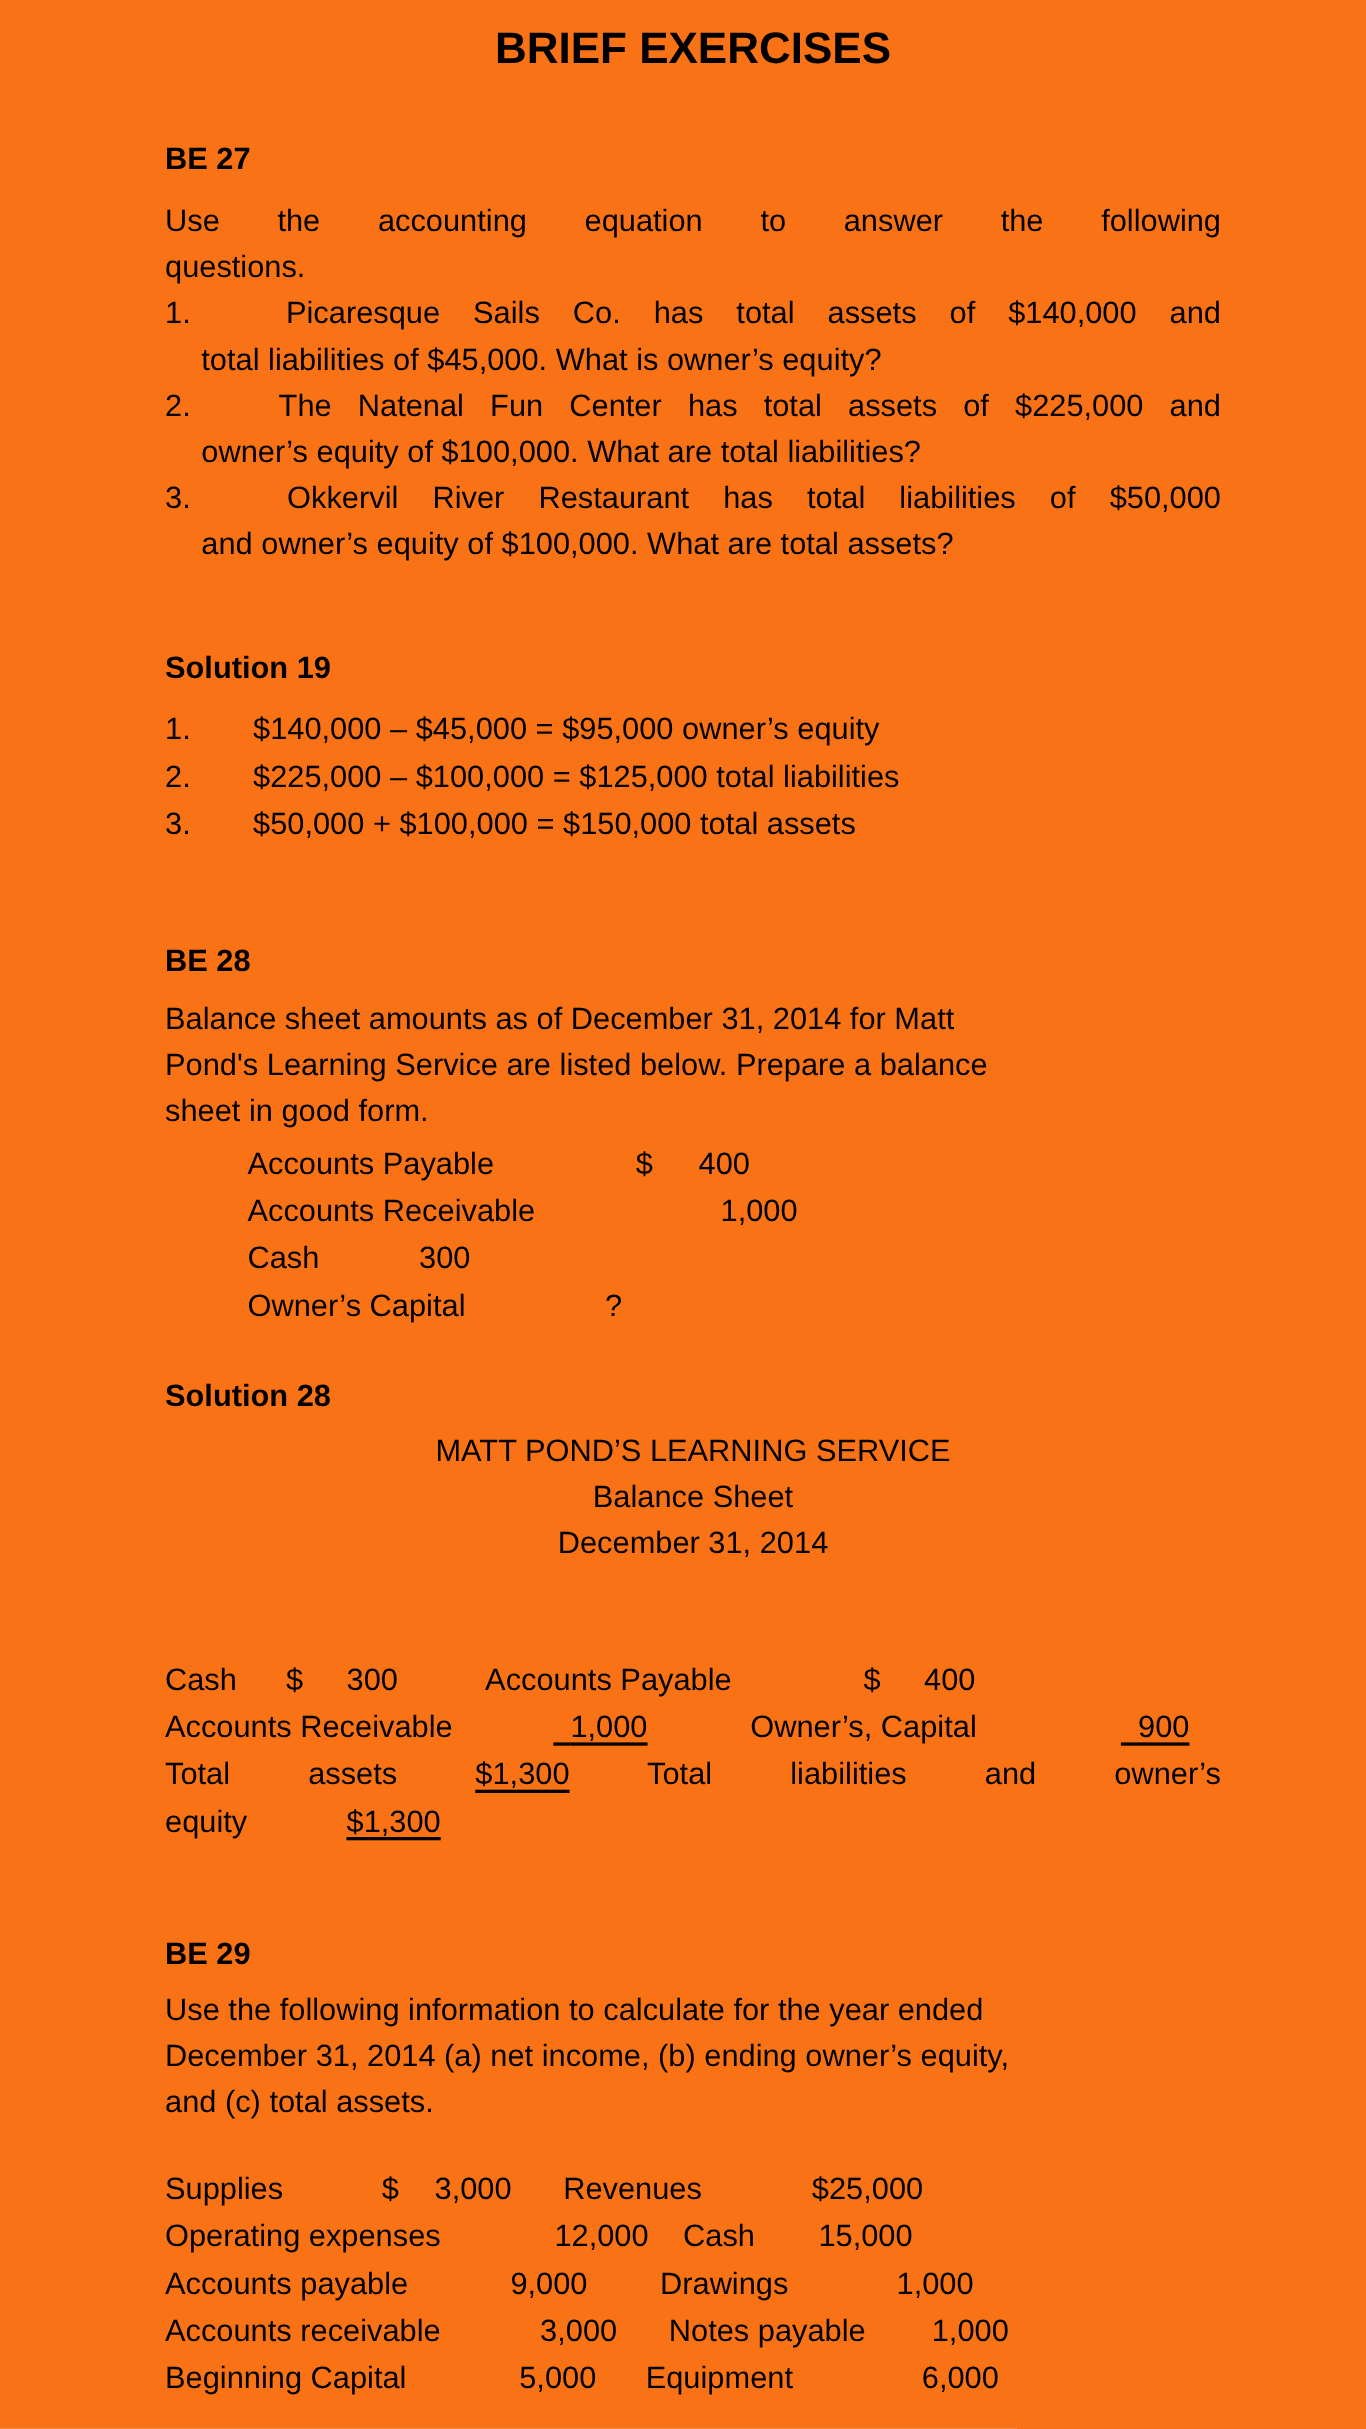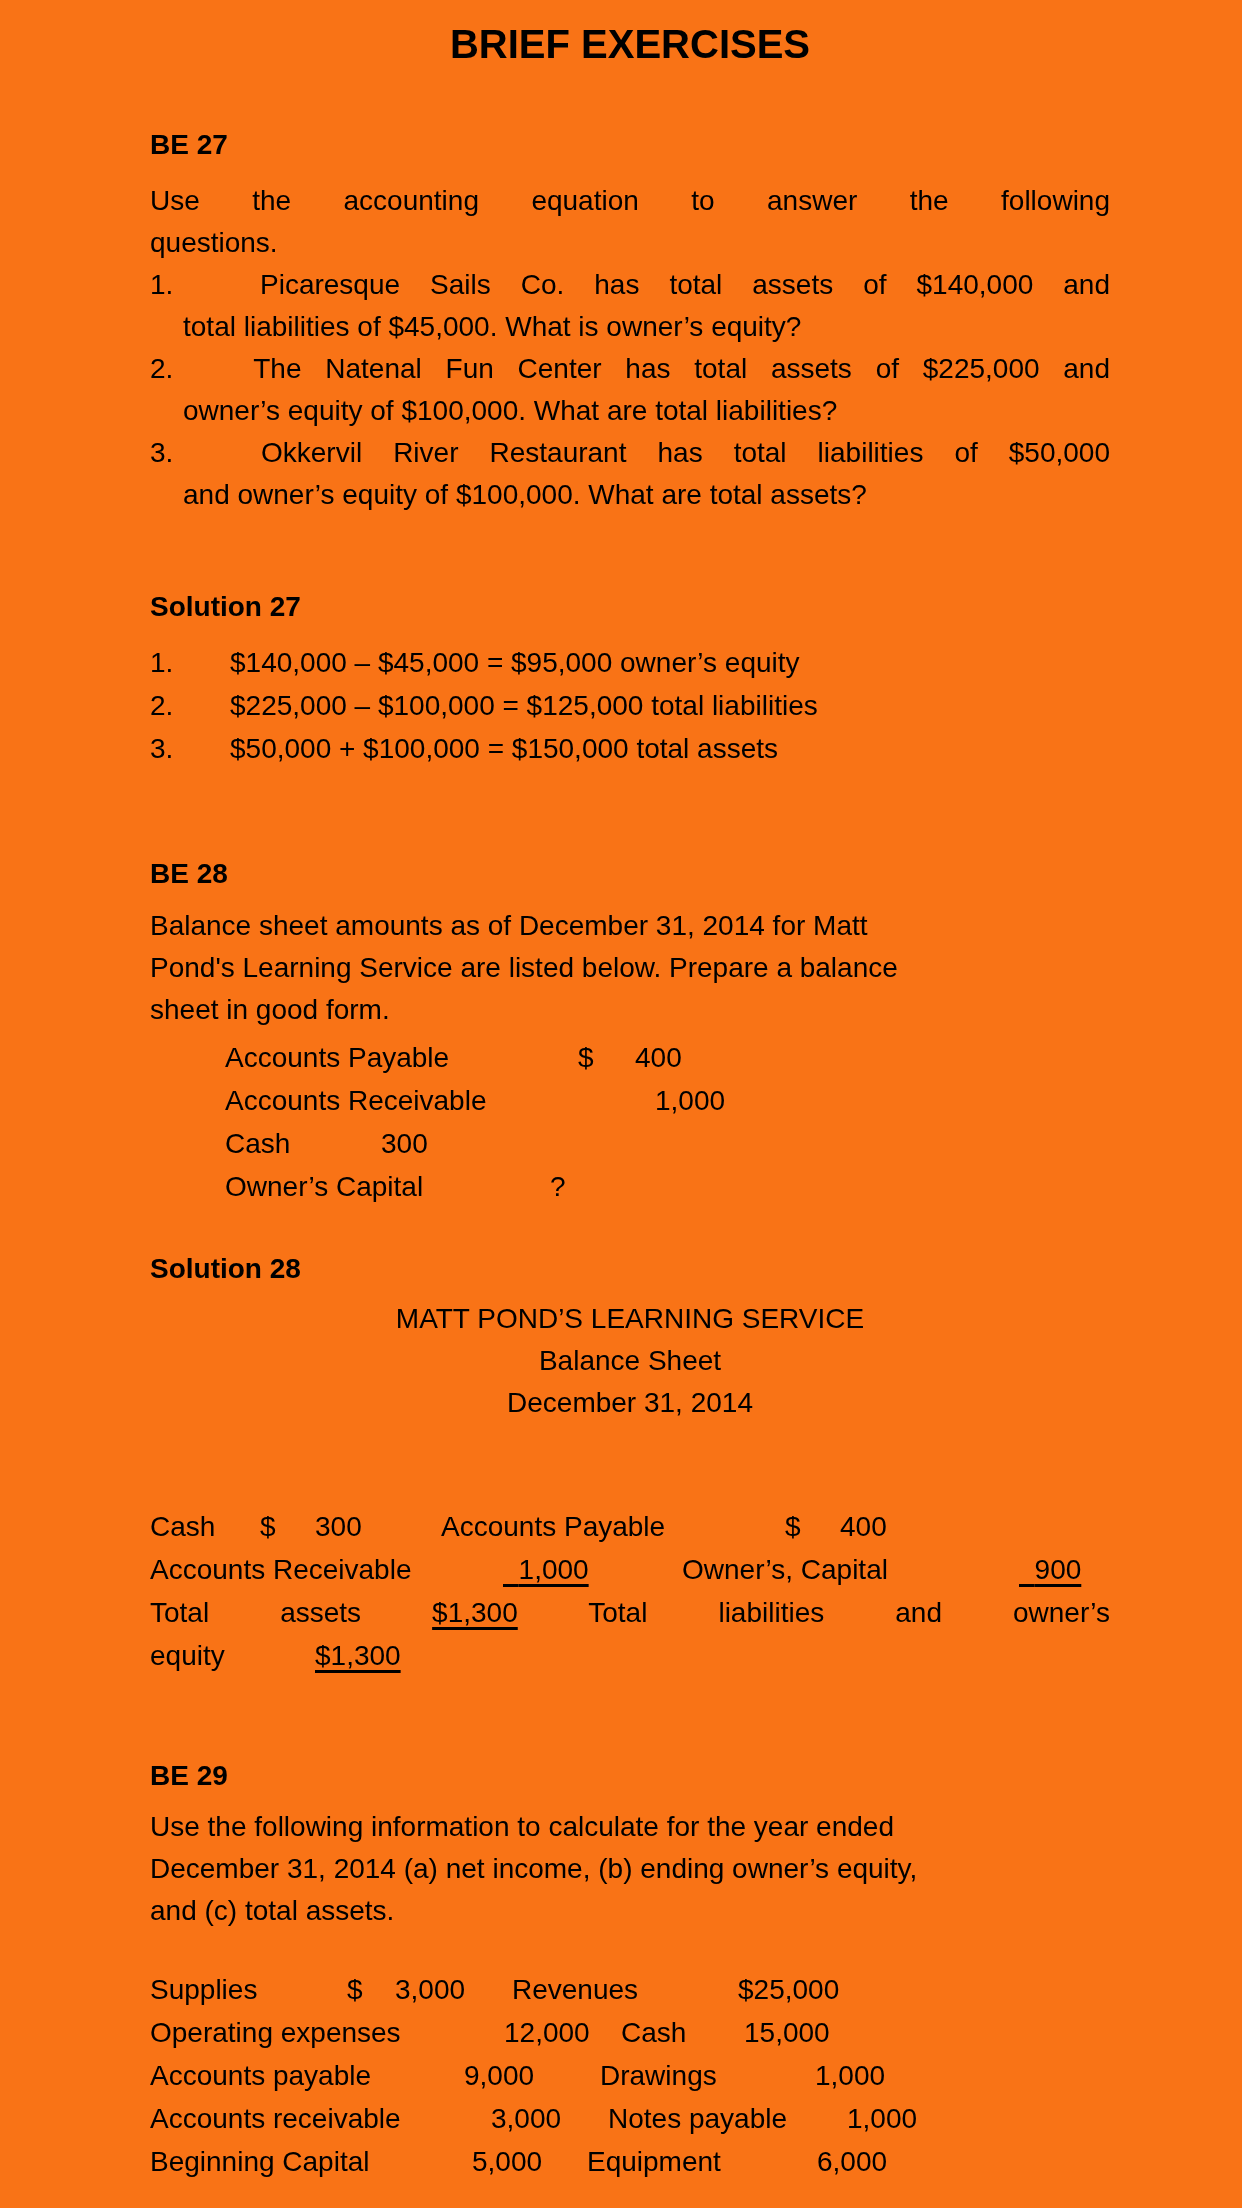--- a/index.html
+++ b/index.html
@@ -84,21 +84,21 @@
 
   <div class="block" style="top:264px">
     <div class="line j"><span class="num">1.</span> <span>Picaresque Sails Co. has total assets of $140,000 and</span></div>
     <div class="line cont nowrap">total liabilities of $45,000. What is owner’s equity?</div>
     <div class="line j"><span class="num">2.</span> <span>The Natenal Fun Center has total assets of $225,000 and</span></div>
     <div class="line cont nowrap">owner’s equity of $100,000. What are total liabilities?</div>
     <div class="line j"><span class="num">3.</span> <span>Okkervil River Restaurant has total liabilities of $50,000</span></div>
     <div class="line cont nowrap">and owner’s equity of $100,000. What are total assets?</div>
   </div>
 
-  <div class="block b line" style="top:586px">Solution 27</div>
+  <div class="block b line" style="top:586px">Solution 19</div>
 
   <div class="block lh43" style="top:641px">
     <div class="line nowrap"><span class="num">1.</span><span>$140,000 – $45,000 = $95,000 owner’s equity</span></div>
     <div class="line nowrap"><span class="num">2.</span><span>$225,000 – $100,000 = $125,000 total liabilities</span></div>
     <div class="line nowrap"><span class="num">3.</span><span>$50,000 + $100,000 = $150,000 total assets</span></div>
   </div>
 
   <div class="block b line" style="top:853px">BE 28</div>
 
   <div class="block" style="top:905px">
@@ -189,17 +189,17 @@
     <div class="row">
       <span class="seg" style="left:0">Accounts receivable</span>
       <span class="seg" style="left:341px">3,000</span>
       <span class="seg" style="left:458px">Notes payable</span>
       <span class="seg" style="left:697px">1,000</span>
     </div>
     <div class="row">
       <span class="seg" style="left:0">Beginning Capital</span>
       <span class="seg" style="left:322px">5,000</span>
       <span class="seg" style="left:437px">Equipment</span>
-      <span class="seg" style="left:667px">6,000</span>
+      <span class="seg" style="left:688px">6,000</span>
     </div>
   </div>
 
 </div>
 
 </body></html>

